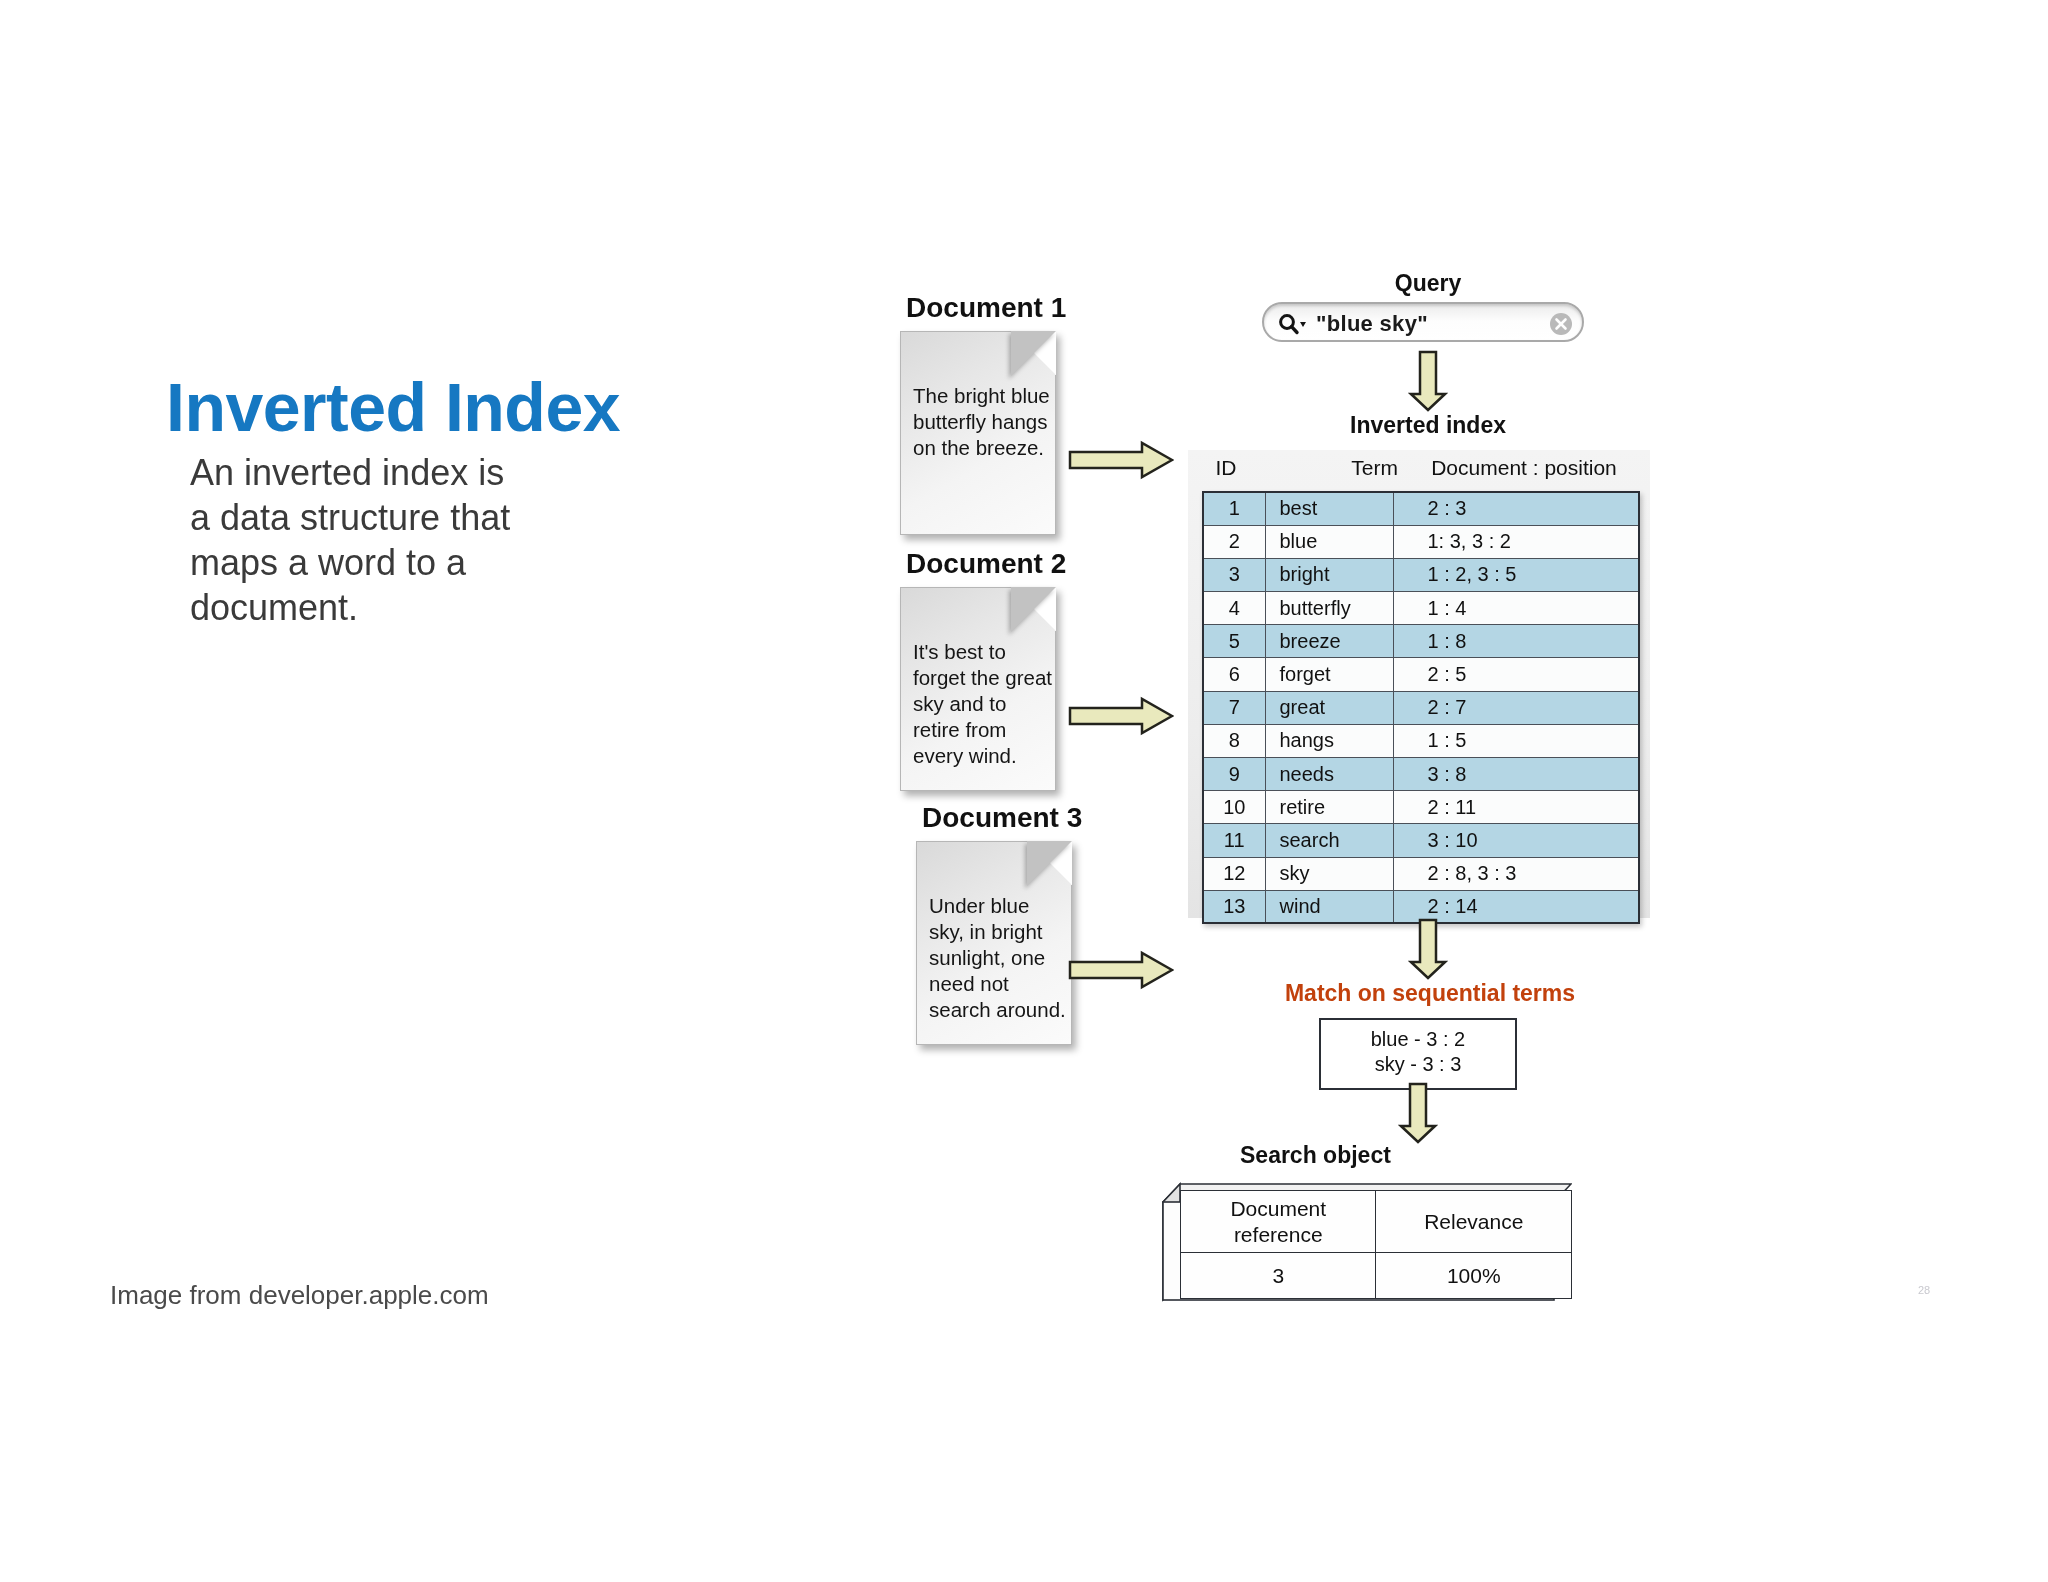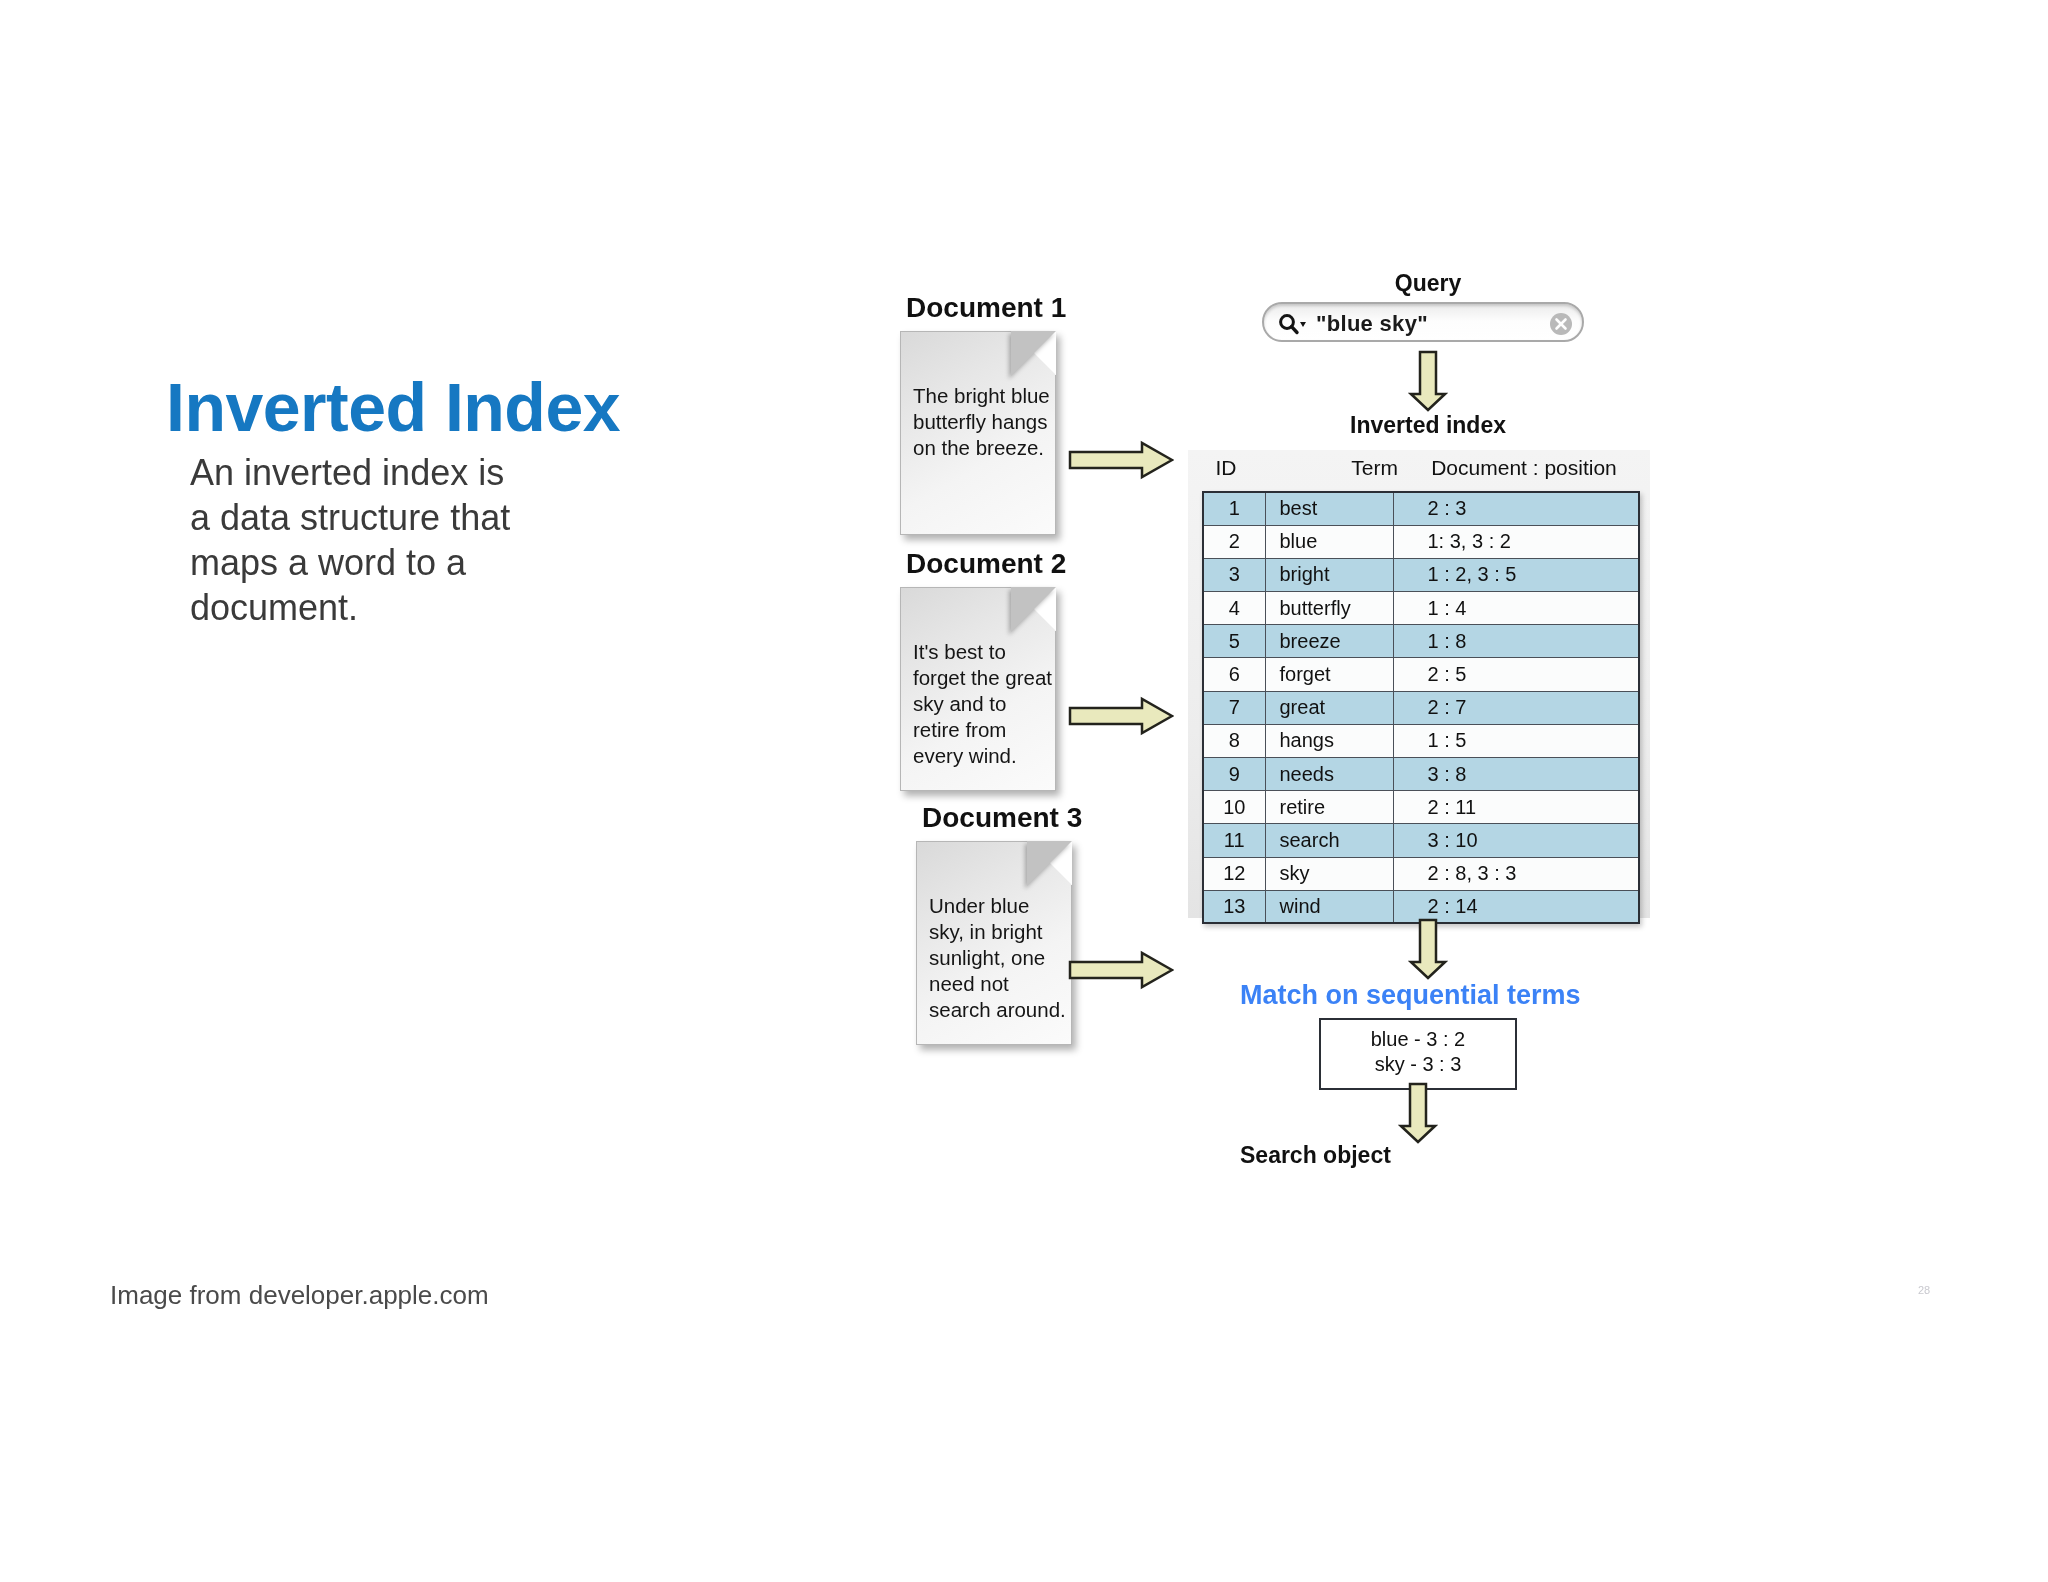--- a/index.html
+++ b/index.html
@@ -216,24 +216,24 @@
   #index-table tr.even td { background: #fbfcfc; }
   .cell-id   { width: 62px;  text-align: center; }
   .cell-term { width: 128px; text-align: left; padding-left: 14px !important; }
   .cell-pos  { text-align: left; padding-left: 34px !important; }
 
   
   #match-label {
     position: absolute;
     left: 340px; top: 710px;
     width: 380px;
-    text-align: left;
-    font-size: 27px;
-    font-weight: bold;
-    color: #3b82f6;
+    text-align: center;
+    font-size: 23px;
+    font-weight: bold;
+    color: #c2410c;
     white-space: nowrap;
   }
   #match-box {
     position: absolute;
     left: 419px; top: 748px;
     width: 198px; height: 72px;
     border: 2px solid #2b2f36;
     background: #ffffff;
     padding: 7px 0 0 0;
     text-align: center;
@@ -457,14 +457,36 @@
   <div id="match-box">
     <div>blue - 3 : 2</div>
     <div>sky -  3 : 3</div>
   </div>
 
   <svg class="arrow-down" style="left:498px; top:812px;" viewBox="0 0 40 62">
     <path d="M12,2 L28,2 L28,44 L37,44 L20,60 L3,44 L12,44 Z" fill="#e9e9bd" stroke="#23231c" stroke-width="2.5" stroke-linejoin="miter"></path>
   </svg>
 
   <div id="searchobj-label">Search object</div>
+  <div id="searchobj-wrap">
+    <svg id="searchobj-3d" viewBox="0 0 410 124">
+      <polygon points="1,24 18,6 409,6 392,24" fill="#f2f2f2" stroke="#2b2f36" stroke-width="1.6"></polygon>
+      <polygon points="1,24 18,6 18,106 1,122" fill="#e2e2e2" stroke="#2b2f36" stroke-width="1.6"></polygon>
+      <rect x="1" y="24" width="391" height="98" fill="#fdfdfd" stroke="#2b2f36" stroke-width="1.6"></rect>
+    </svg>
+    <table id="searchobj-table">
+      <tbody>
+        <tr>
+          <td class="so-head so-c1">
+            <span>Document</span><br>
+            <span>reference</span>
+          </td>
+          <td class="so-head so-c2">Relevance</td>
+        </tr>
+        <tr>
+          <td class="so-val so-c1">3</td>
+          <td class="so-val so-c2">100%</td>
+        </tr>
+      </tbody>
+    </table>
+  </div>
 
 </div>
 
 </body></html>

